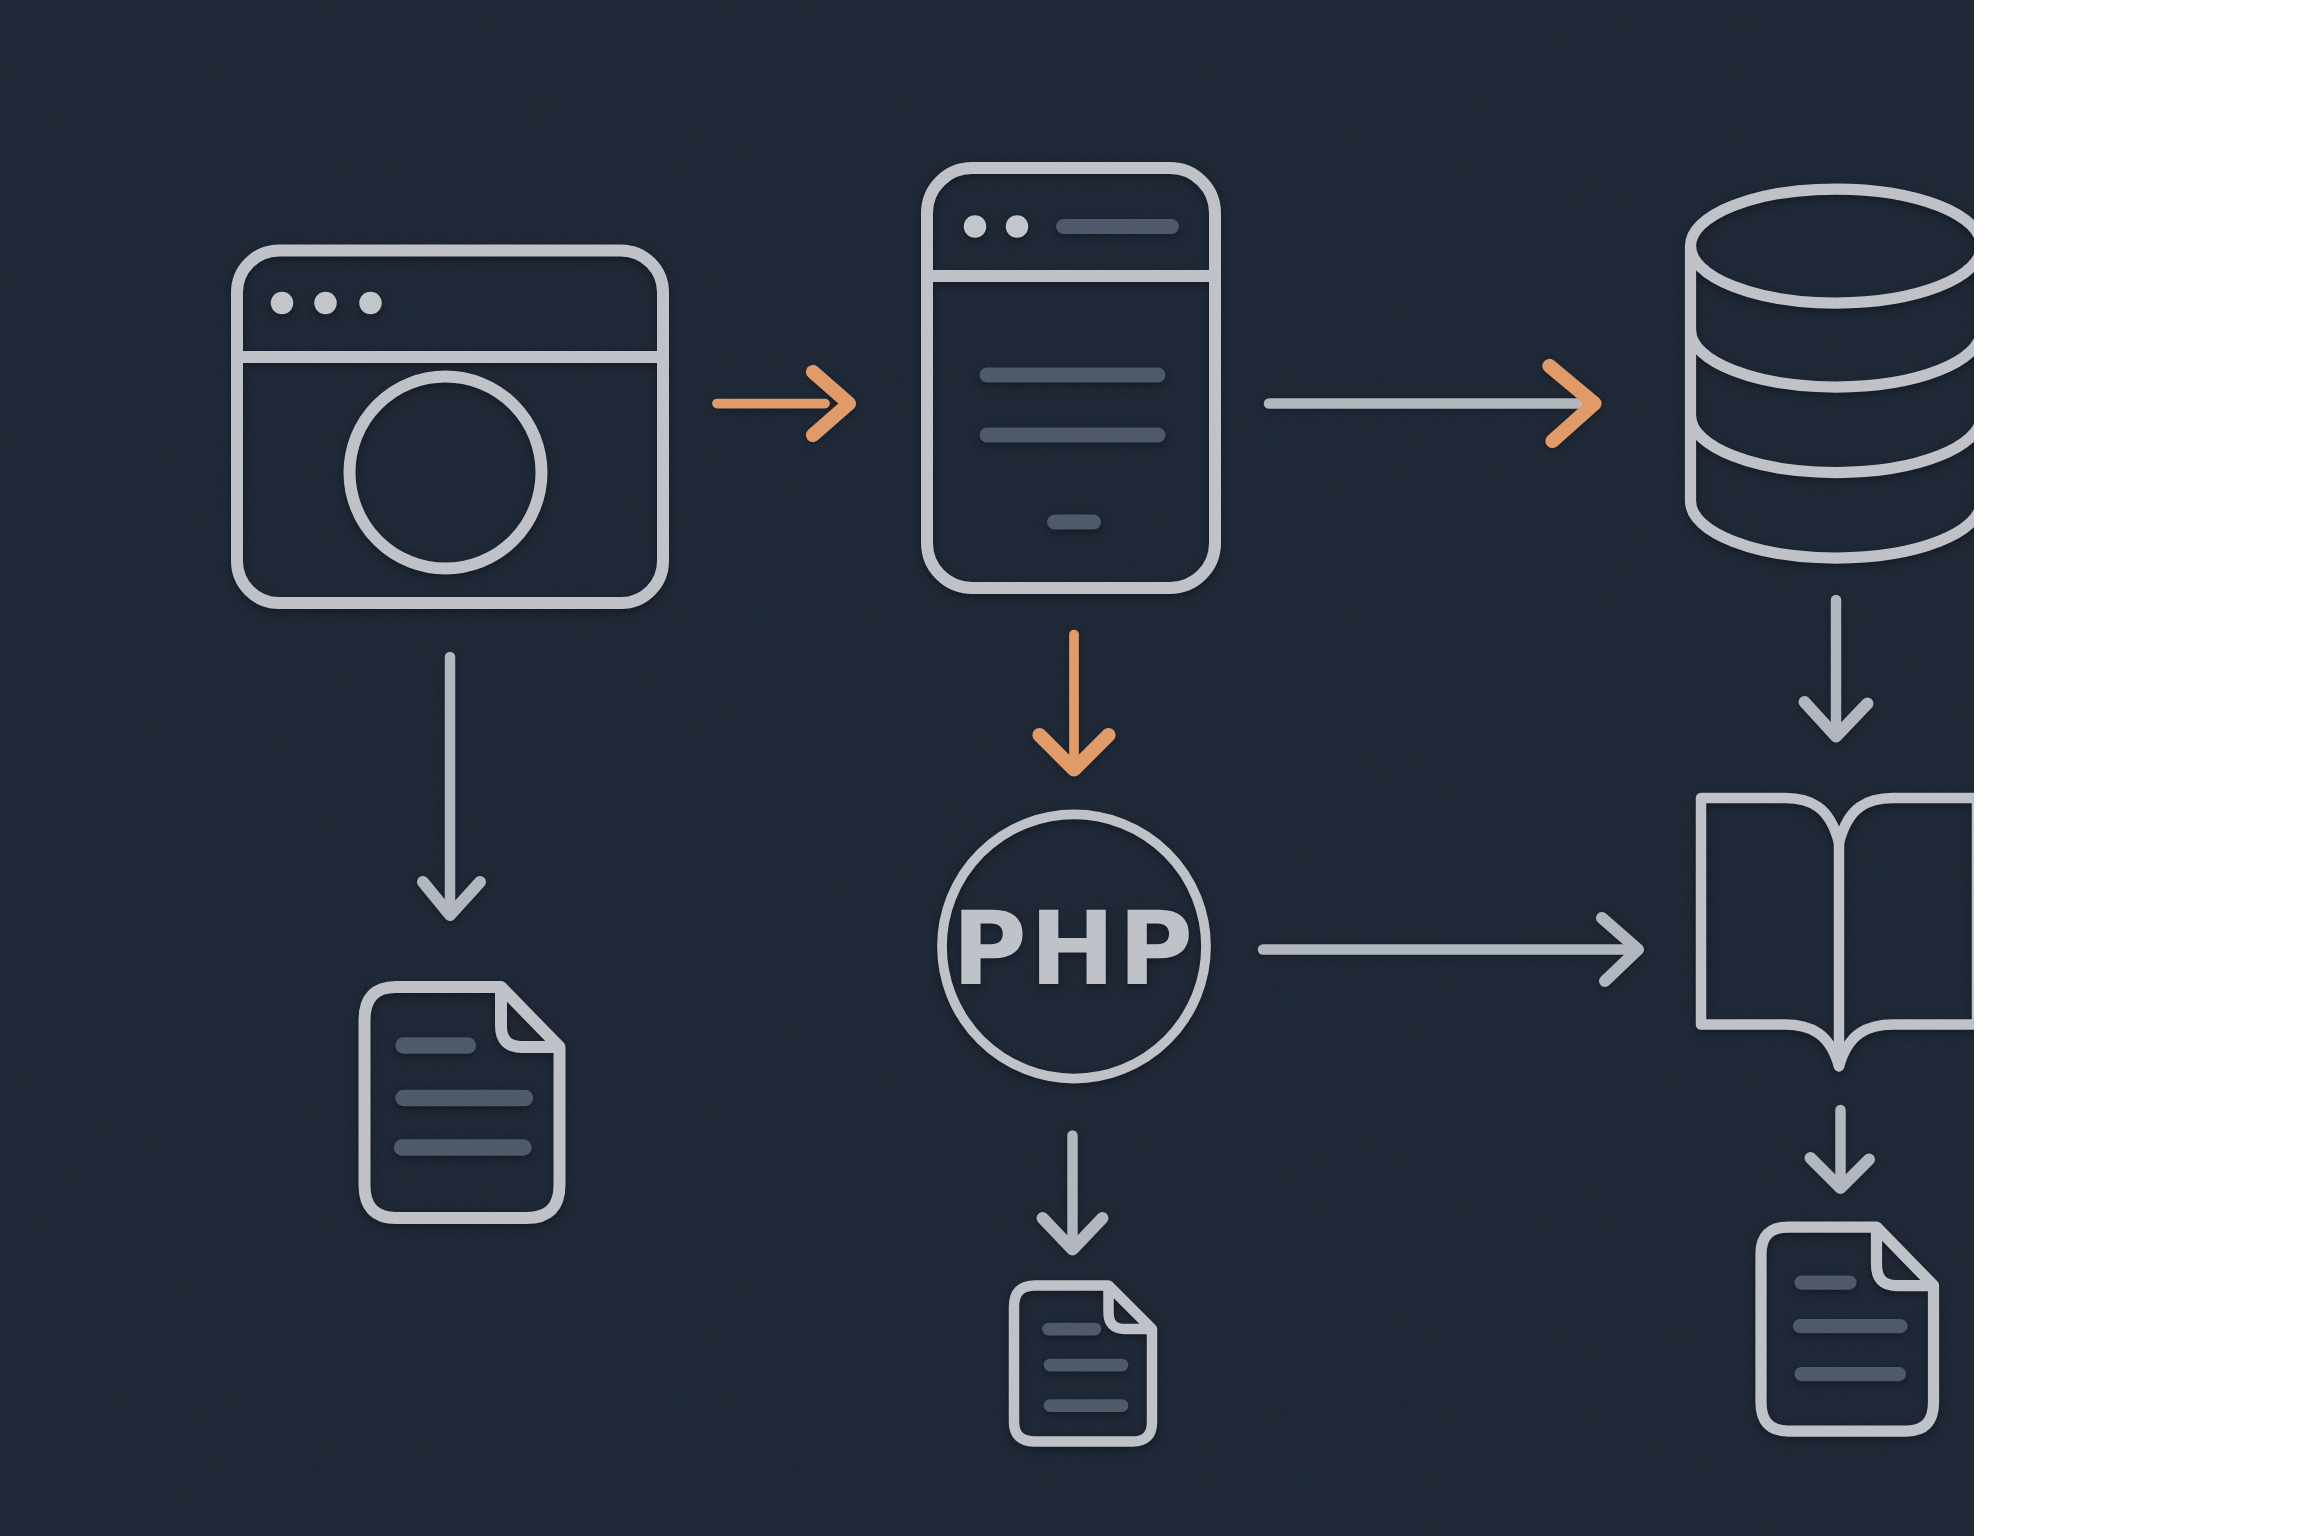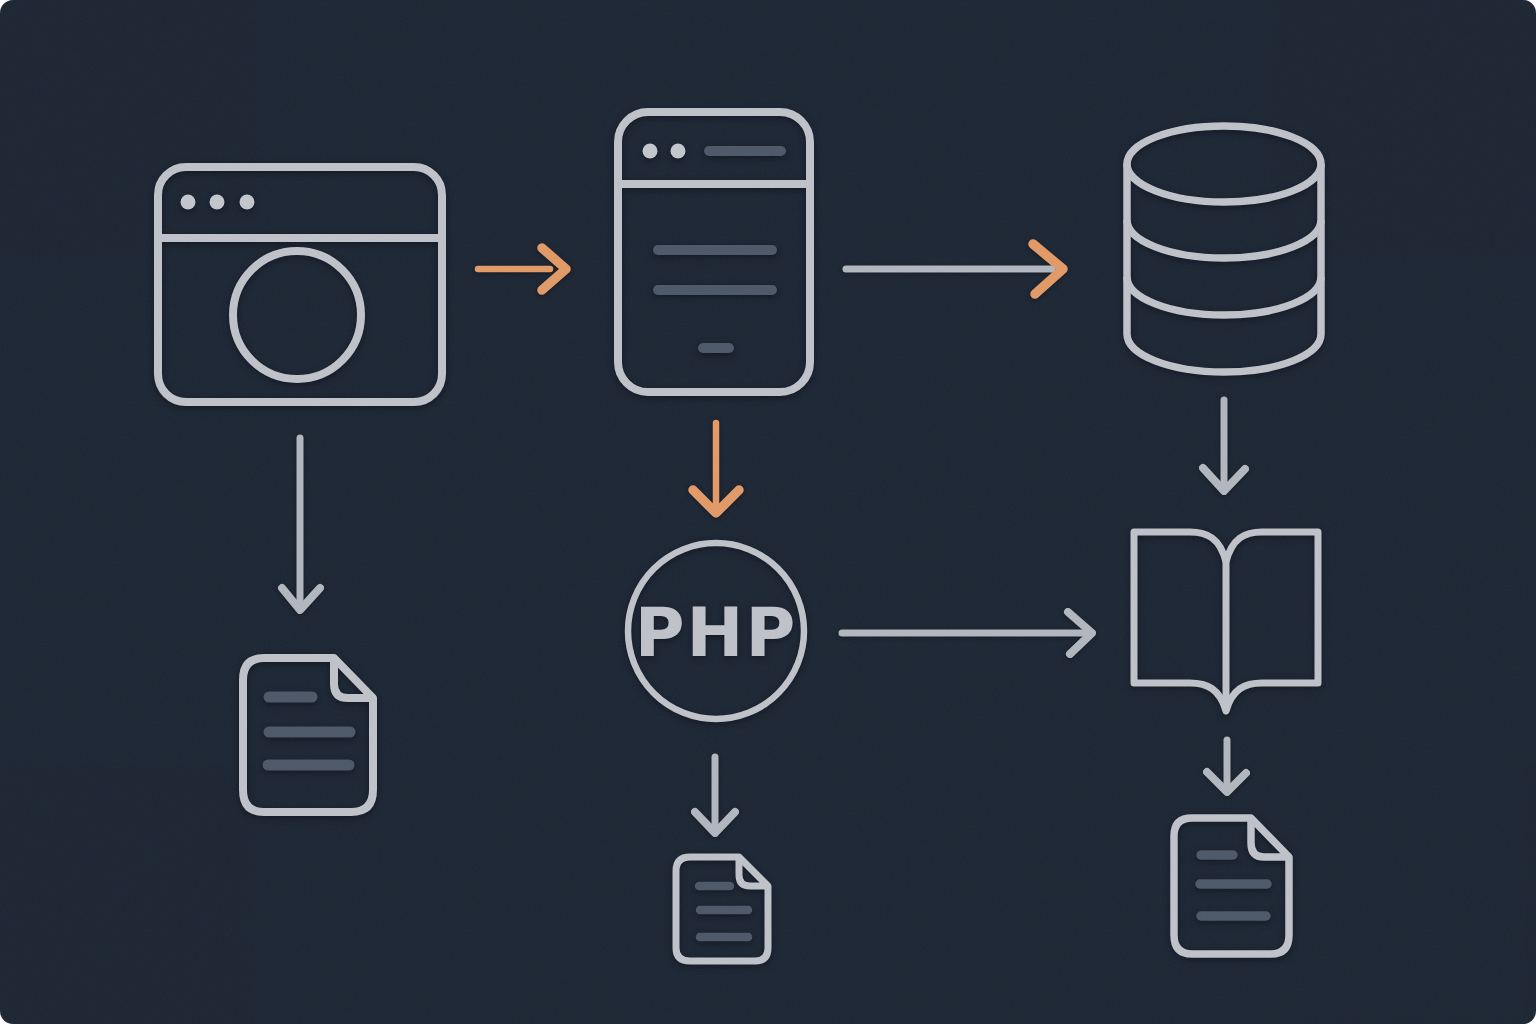--- a/index.html
+++ b/index.html
@@ -3,24 +3,23 @@
 <meta charset="utf-8">
 <style>
   html, body {
     margin: 0; padding: 0;
     width: 1536px; height: 1024px;
     overflow: hidden;
     font-family: "DejaVu Sans", sans-serif;
   }
   .canvas {
     position: relative;
-    width: 1536px; height: 1024px;
+    width: 1316px; height: 1024px;
     background: var(--bg, #1c2533);
     overflow: hidden;
-    border-radius: 13px;
   }
   .node, .arrow { position: absolute; }
   .node svg, .arrow svg { display: block; overflow: visible; }
   .node svg { filter: drop-shadow(0 2px 3px rgba(6,10,18,0.55)); }
   .arrow svg { filter: drop-shadow(0 1px 2px rgba(6,10,18,0.5)); }
   .s-light  { stroke: var(--stroke_light,  #bfc3c9); }
   .s-arrow  { stroke: var(--stroke_arrow,  #b2b7bf); }
   .s-slate  { stroke: var(--detail_slate,  #4c5768); }
   .s-orange { stroke: var(--accent_orange, #e29a66); }
   .f-light  { fill:   var(--dot_light,     #c3c7cd); }

